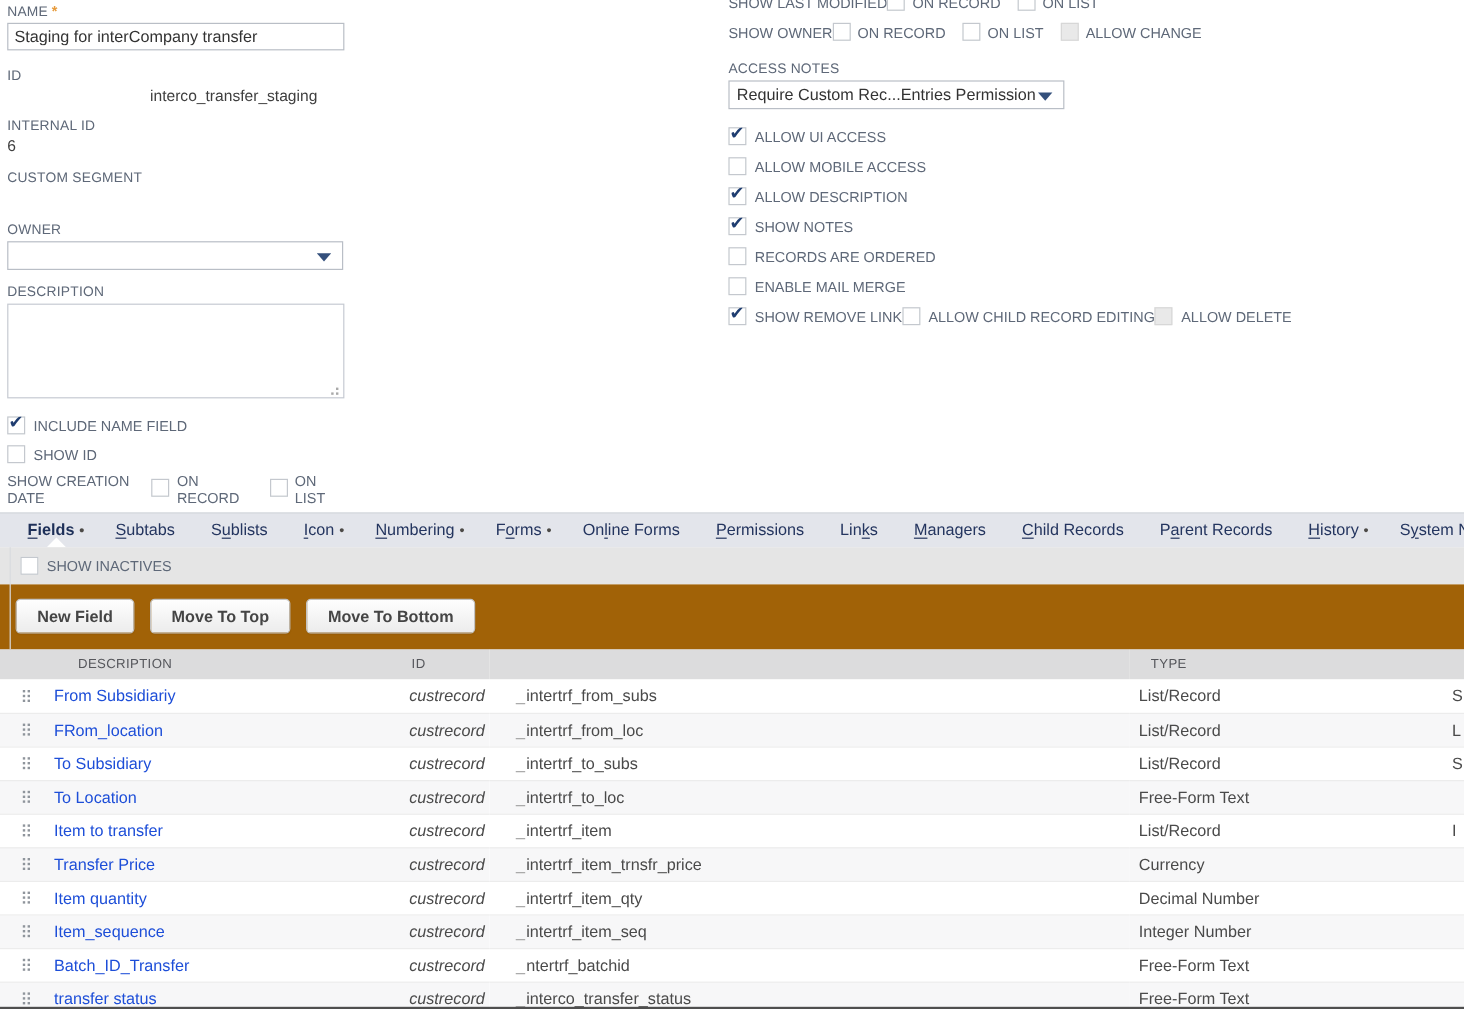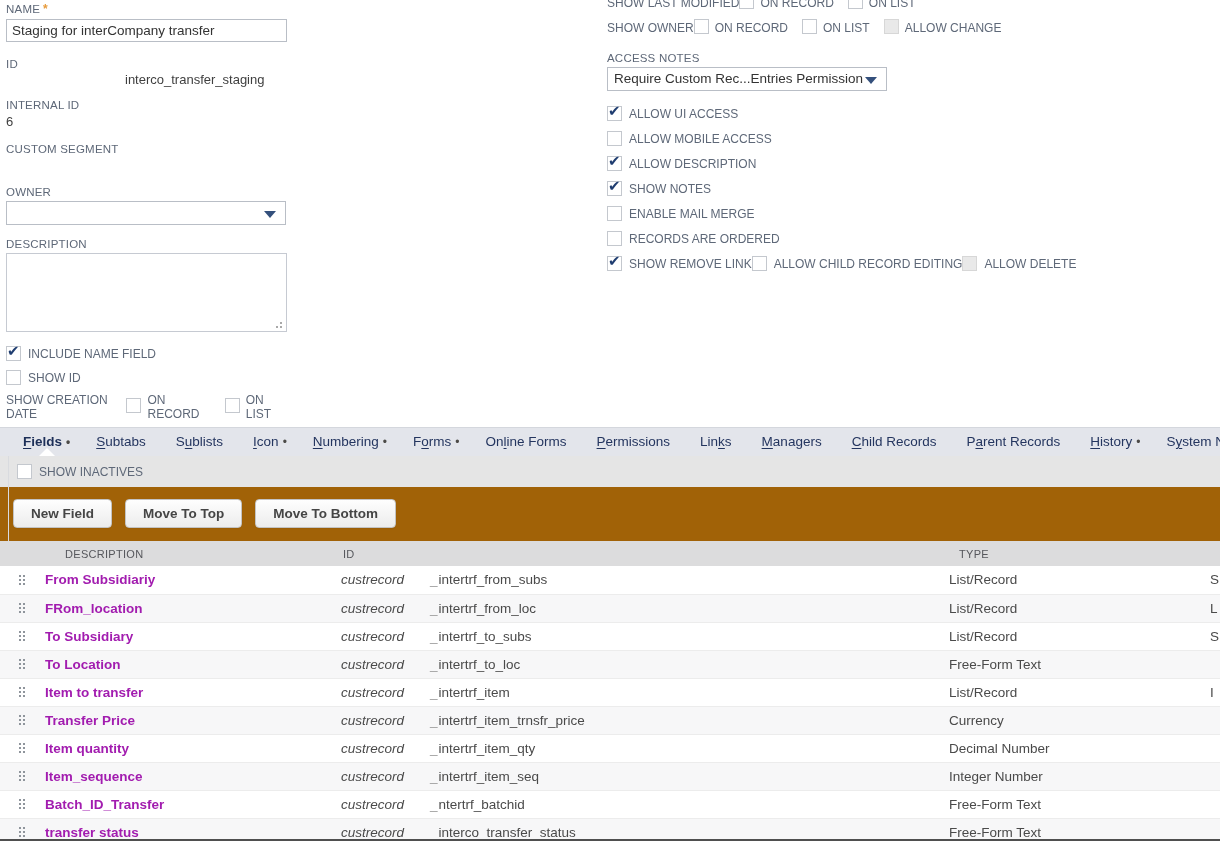--- a/index.html
+++ b/index.html
@@ -76,21 +76,21 @@
     overflow:hidden; }
   table.fields tbody tr:nth-child(even) { background:#f7f7f8; }
   .th-desc { padding-left:25px; }
   .th-id { padding-left:33px; }
   .th-type { padding-left:18px; }
   .td-handle { text-align:center; }
   .drag { display:inline-block; width:2px; height:2px; background:#8f959c; vertical-align:middle;
     box-shadow:0 4px 0 #8f959c, 0 8px 0 #8f959c, 4px 0 0 #8f959c, 4px 4px 0 #8f959c, 4px 8px 0 #8f959c;
     transform:translateY(-5px); cursor:grab; }
   .td-desc { padding-left:5px; }
-  .td-desc a { color:#a21caf; text-decoration:none; cursor:pointer;font-weight:bold; }
+  .td-desc a { color:#1d4ed8; text-decoration:none; cursor:pointer; }
   .td-prefix { text-align:right; padding-right:4px; color:#4a4a4a;font-style:italic; }
   .td-suffix { padding-left:22px; color:#4a4a4a; }
   .td-suffix .sep { color:#9a9a9a; margin-right:1px; }
   .td-type { padding-left:8px; }
   .td-cut { color:#4a4a4a; }
 
   .bottom-line { position:fixed; left:0; right:0; bottom:0; height:2px; background:#4f4f4f; }
 
   .mt3{margin-top:3px} .mt10{margin-top:10px} .mt12{margin-top:12px} .mt13{margin-top:13px}
   .mt14{margin-top:14px} .mt16{margin-top:16px} .mt31{margin-top:31px} .mt9{margin-top:9px}
@@ -187,26 +187,26 @@
           <span>ALLOW DESCRIPTION</span>
         </div>
 
         <div class="cb-row" style="height:25px">
           <span class="cb checked"></span>
           <span>SHOW NOTES</span>
         </div>
 
         <div class="cb-row" style="height:25px">
           <span class="cb"></span>
+          <span>RECORDS ARE ORDERED</span>
+        </div>
+
+        <div class="cb-row" style="height:25px">
+          <span class="cb"></span>
           <span>ENABLE MAIL MERGE</span>
-        </div>
-
-        <div class="cb-row" style="height:25px">
-          <span class="cb"></span>
-          <span>RECORDS ARE ORDERED</span>
         </div>
       </div>
 
     <div class="cb-row" style="height:25px">
       <span class="cb checked"></span>
       <span>SHOW REMOVE LINK</span>
       <span class="gap"></span>
       <span class="cb"></span>
       <span>ALLOW CHILD RECORD EDITING</span>
       <span class="gap"></span>

